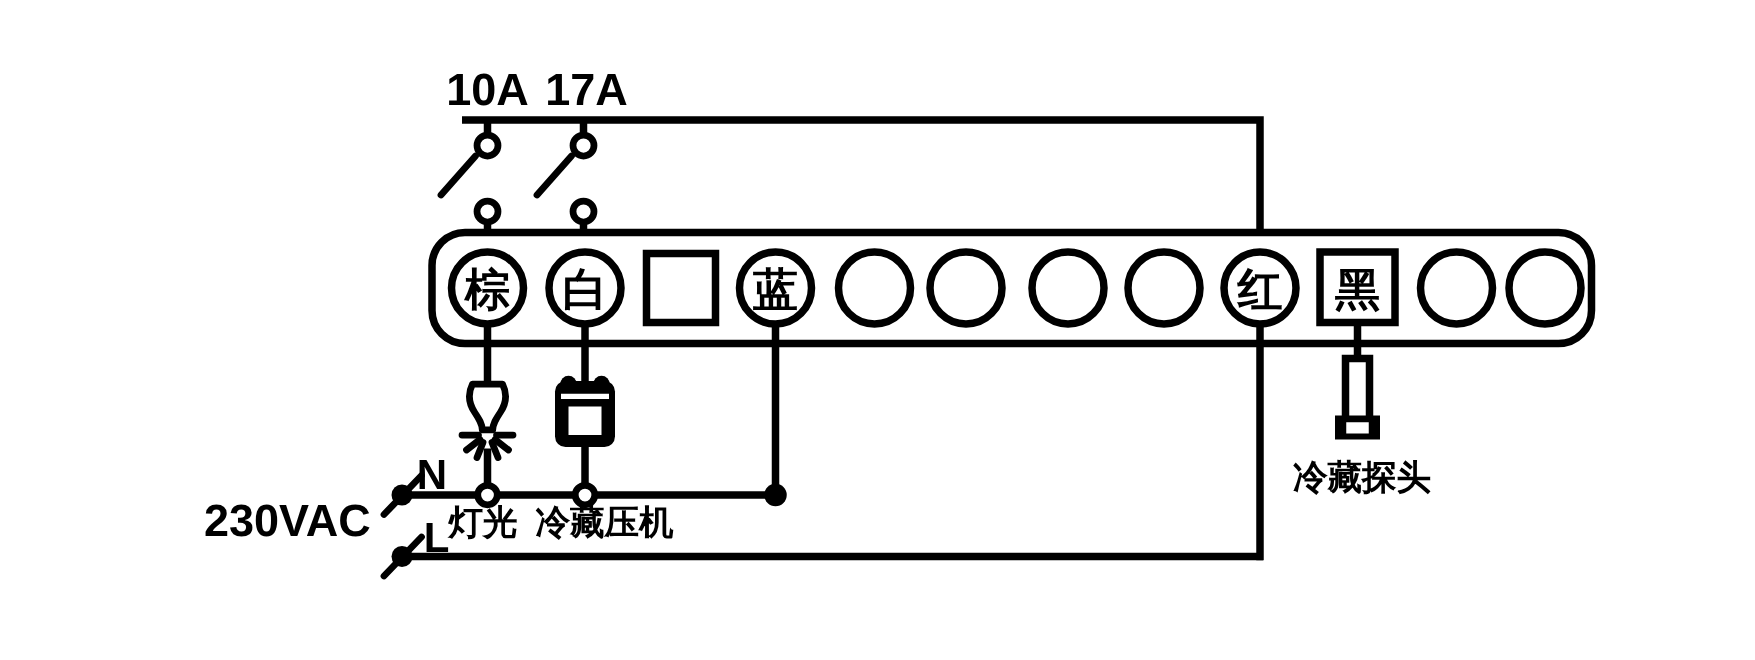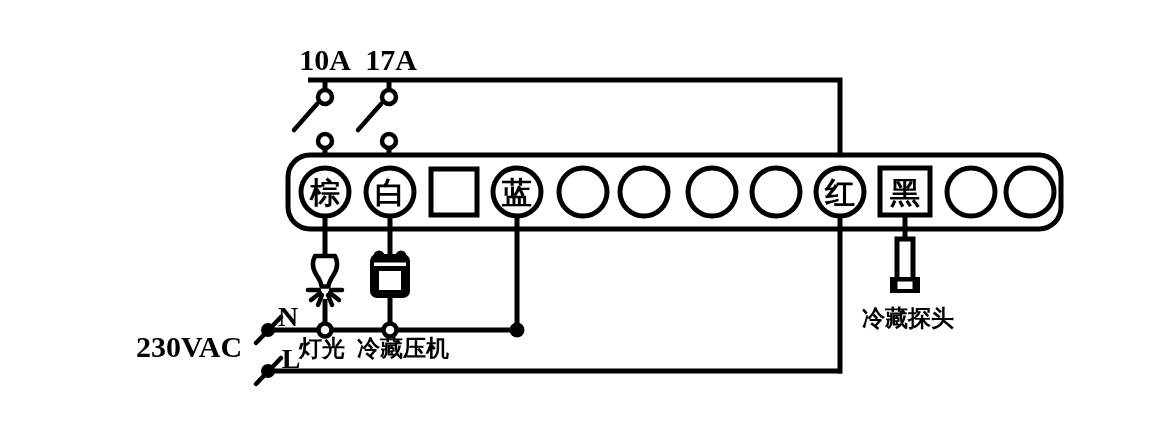--- a/index.html
+++ b/index.html
@@ -1,19 +1,19 @@
 <!DOCTYPE html>
 <html><head>
 <meta charset="utf-8">
 <style>
   html, body { margin: 0; padding: 0; background: #ffffff; }
   .canvas {
     width: 1170px; height: 440px;
     background: #ffffff;
-    font-family: Liberation Serif, serif;
+    font-family: Liberation Sans, sans-serif;
     position: relative;
     overflow: hidden;
   }
   svg { display: block; }
   .wire   { stroke: #000; stroke-width: 5; fill: none; }
   .thin   { stroke: #000; stroke-width: 4.5; fill: none; stroke-linecap: round; }
   .node   { stroke: #000; stroke-width: 4.5; fill: #fff; }
   .term   { stroke: #000; stroke-width: 5; fill: #fff; }
   .lbl    { fill: #000; font-weight: bold; }
   .lbl-big  { font-size: 30px; }

